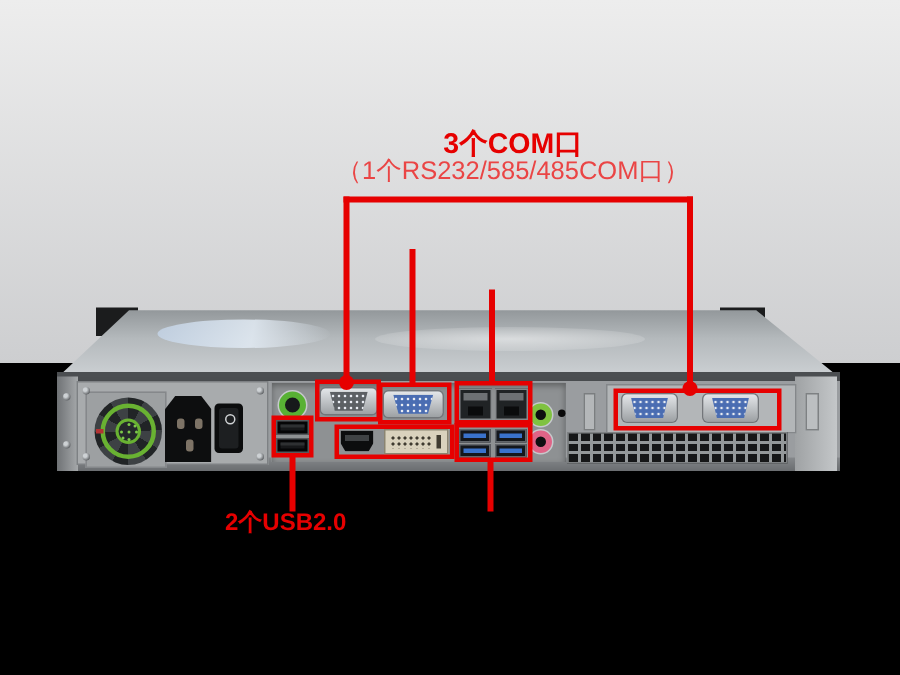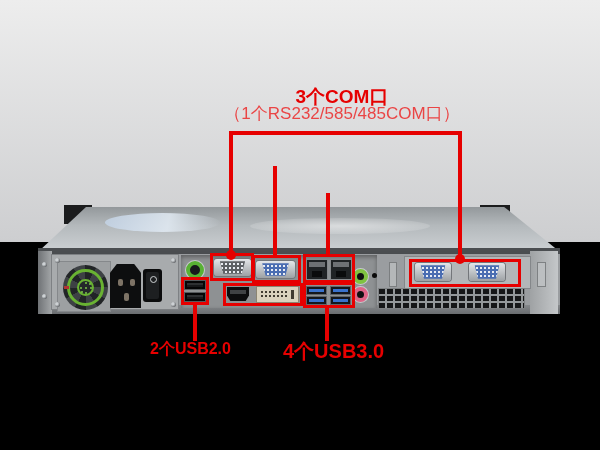--- a/index.html
+++ b/index.html
@@ -161,15 +161,14 @@
   <div class="rdot" style="left:226px;top:250px;"></div>
   <div class="rdot" style="left:455px;top:254px;"></div>
   <div class="line" style="left:273px;top:166px;width:4px;height:91px;"></div>
   <div class="line" style="left:326px;top:193px;width:4px;height:63px;"></div>
   <div class="line" style="left:193px;top:304px;width:4px;height:37px;"></div>
   <div class="line" style="left:325px;top:307px;width:4px;height:34px;"></div>
 
   <div class="rlabel" style="left:232px;top:87px;width:220px;text-align:center;font-size:19px;">3个COM口</div>
   <div class="rlabel rlabel--sub" style="left:222px;top:105px;width:240px;text-align:center;font-size:17px;">（1个RS232/585/485COM口）</div>
   <div class="rlabel" style="left:150px;top:340px;width:96px;text-align:left;font-size:16px;">2个USB2.0</div>
-  <div class="rlabel" style="left:283px;top:340px;width:96px;text-align:center;font-size:20px;">4个USB3.0</div>
 
 </div>
 
 </body></html>

